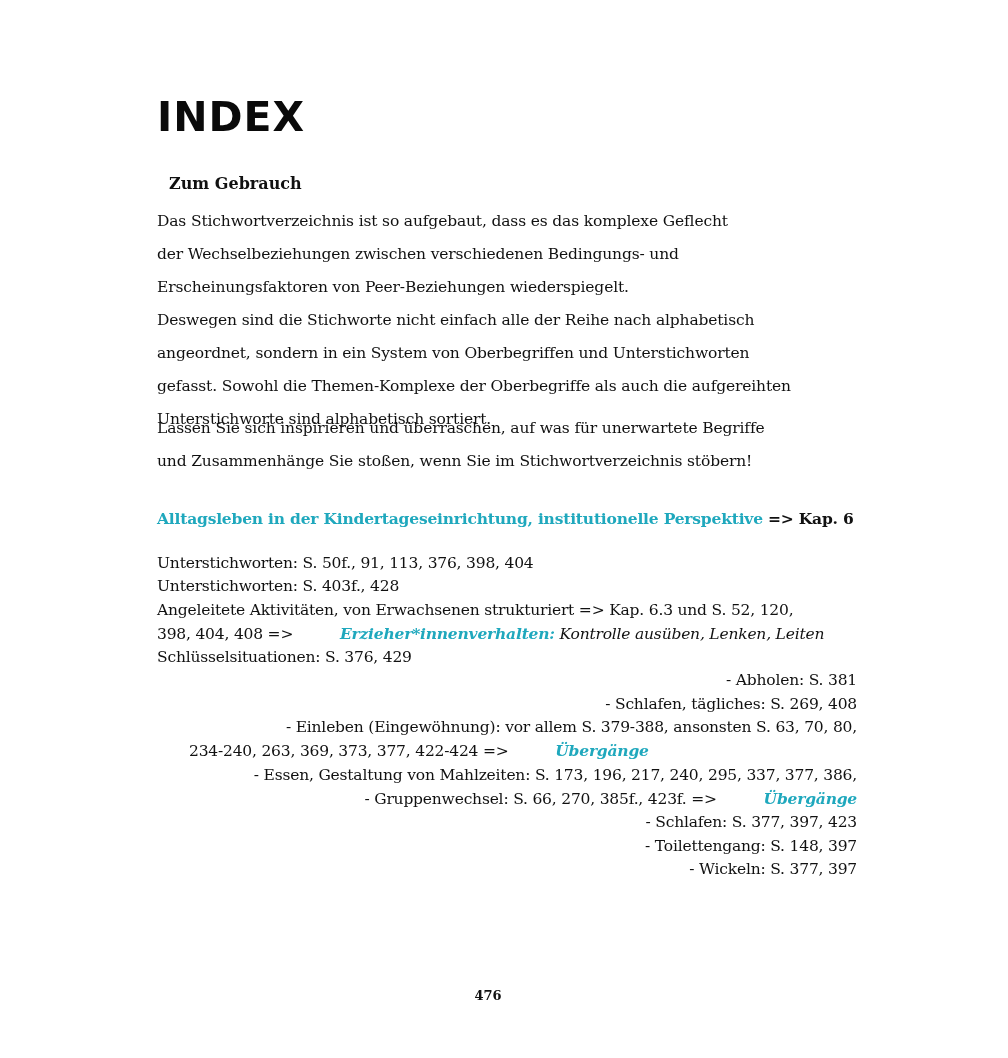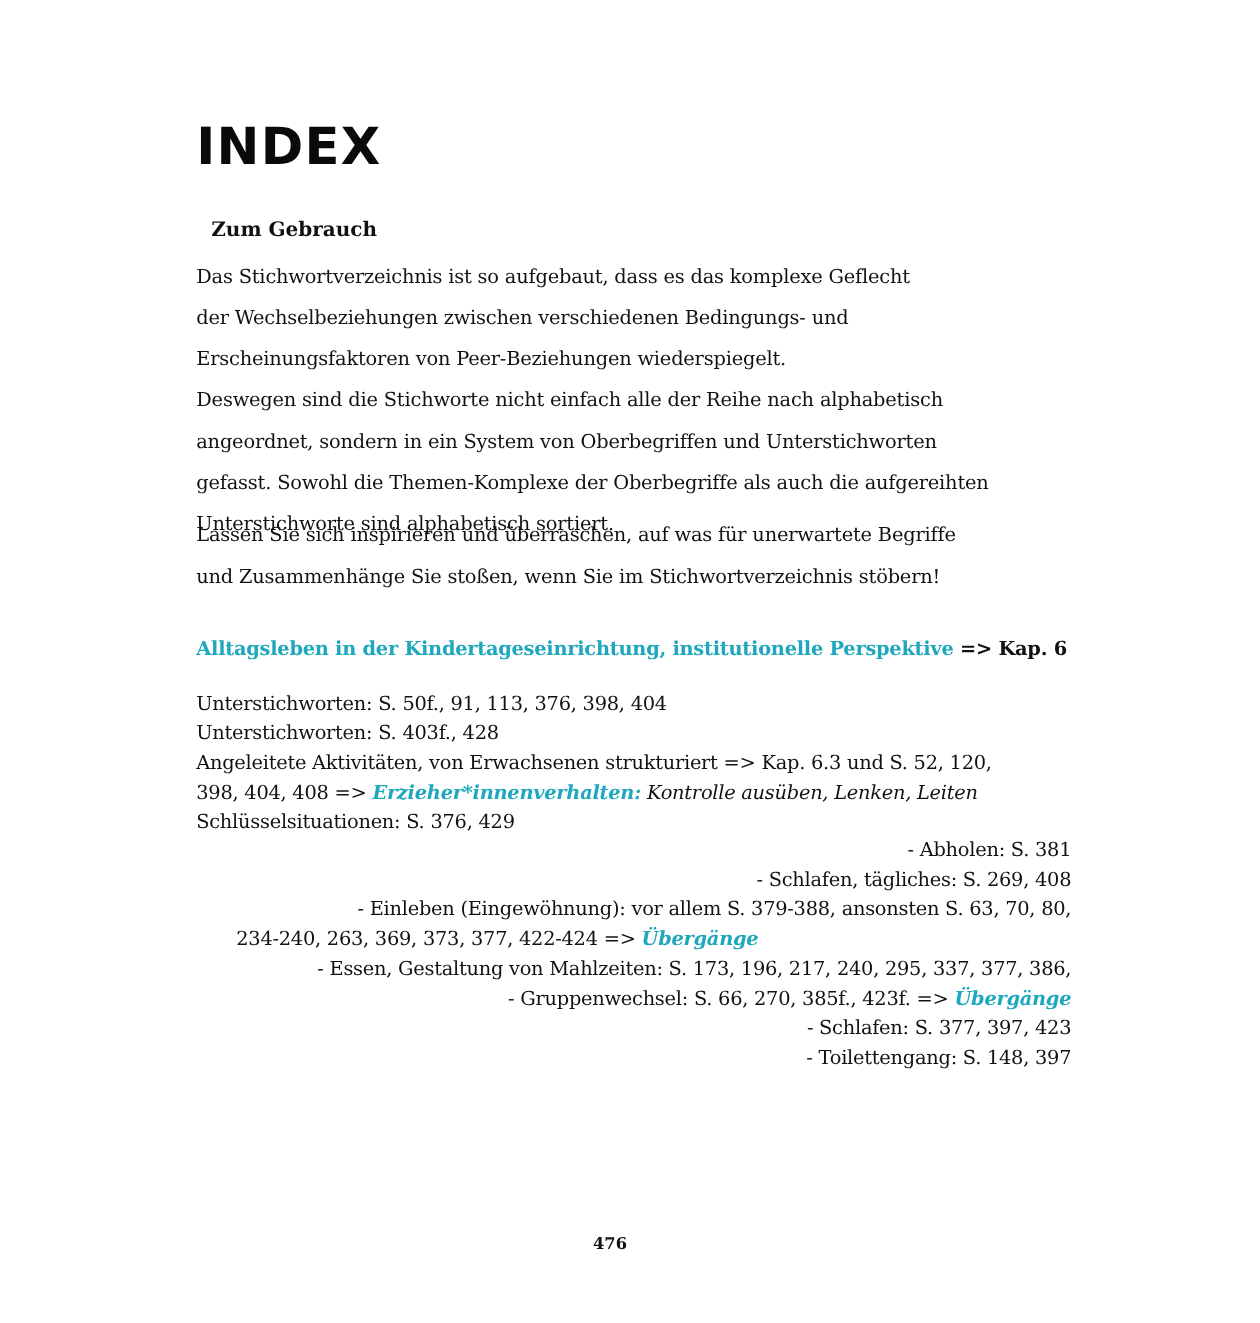--- a/index.html
+++ b/index.html
@@ -57,21 +57,21 @@
   .topic {
     position: absolute;
     top: 507px;
     left: 0;
     font-size: 15.5px;
     line-height: 23px;
     font-weight: bold;
     letter-spacing: -0.2px;
   }
   .teal { color: #1fa8bd; }
-  .teal-italic { color: #1fa8bd; font-style: italic; font-weight: bold; }
+  .teal-italic { color: #1fa8bd; font-style: italic; font-weight: bold; margin-left: 42px; }
   .italic { font-style: italic; }
 
   .entries {
     position: absolute;
     top: 552px;
     left: 0;
     width: 700px;
     font-size: 15.5px;
     line-height: 23.3px;
     letter-spacing: -0.2px;
@@ -157,18 +157,21 @@
     </span>
 
     <span class="entry sub">
       <span>- Schlafen</span><span>: S. 377, 397, 423</span>
     </span>
 
     <span class="entry sub">
       <span>- Toilettengang</span><span>: S. 148, 397</span>
     </span>
 
+    <span class="entry sub">
+      <span>- Wickeln</span><span>: S. 377, 397</span>
+    </span>
 
   </div>
 
   <div class="page-number">476</div>
 
 </div>
 
 </body></html>

